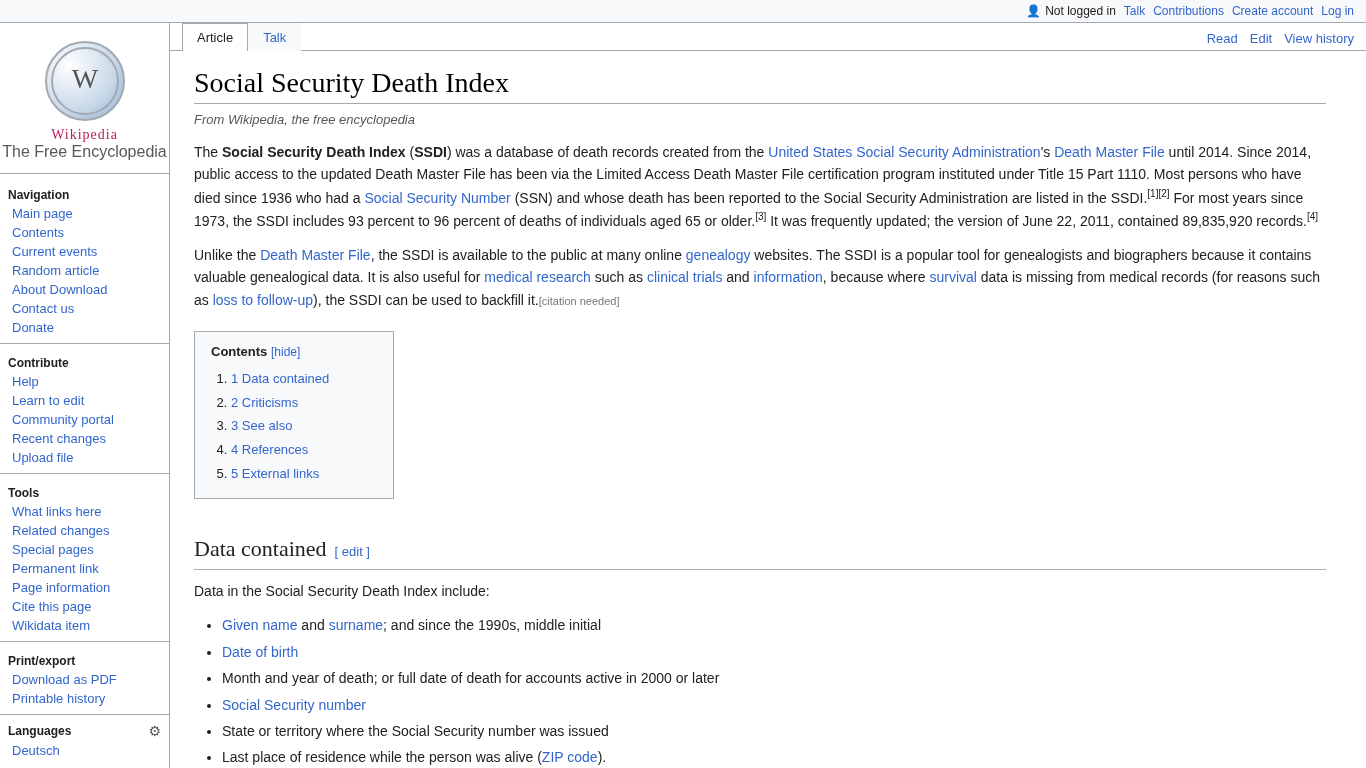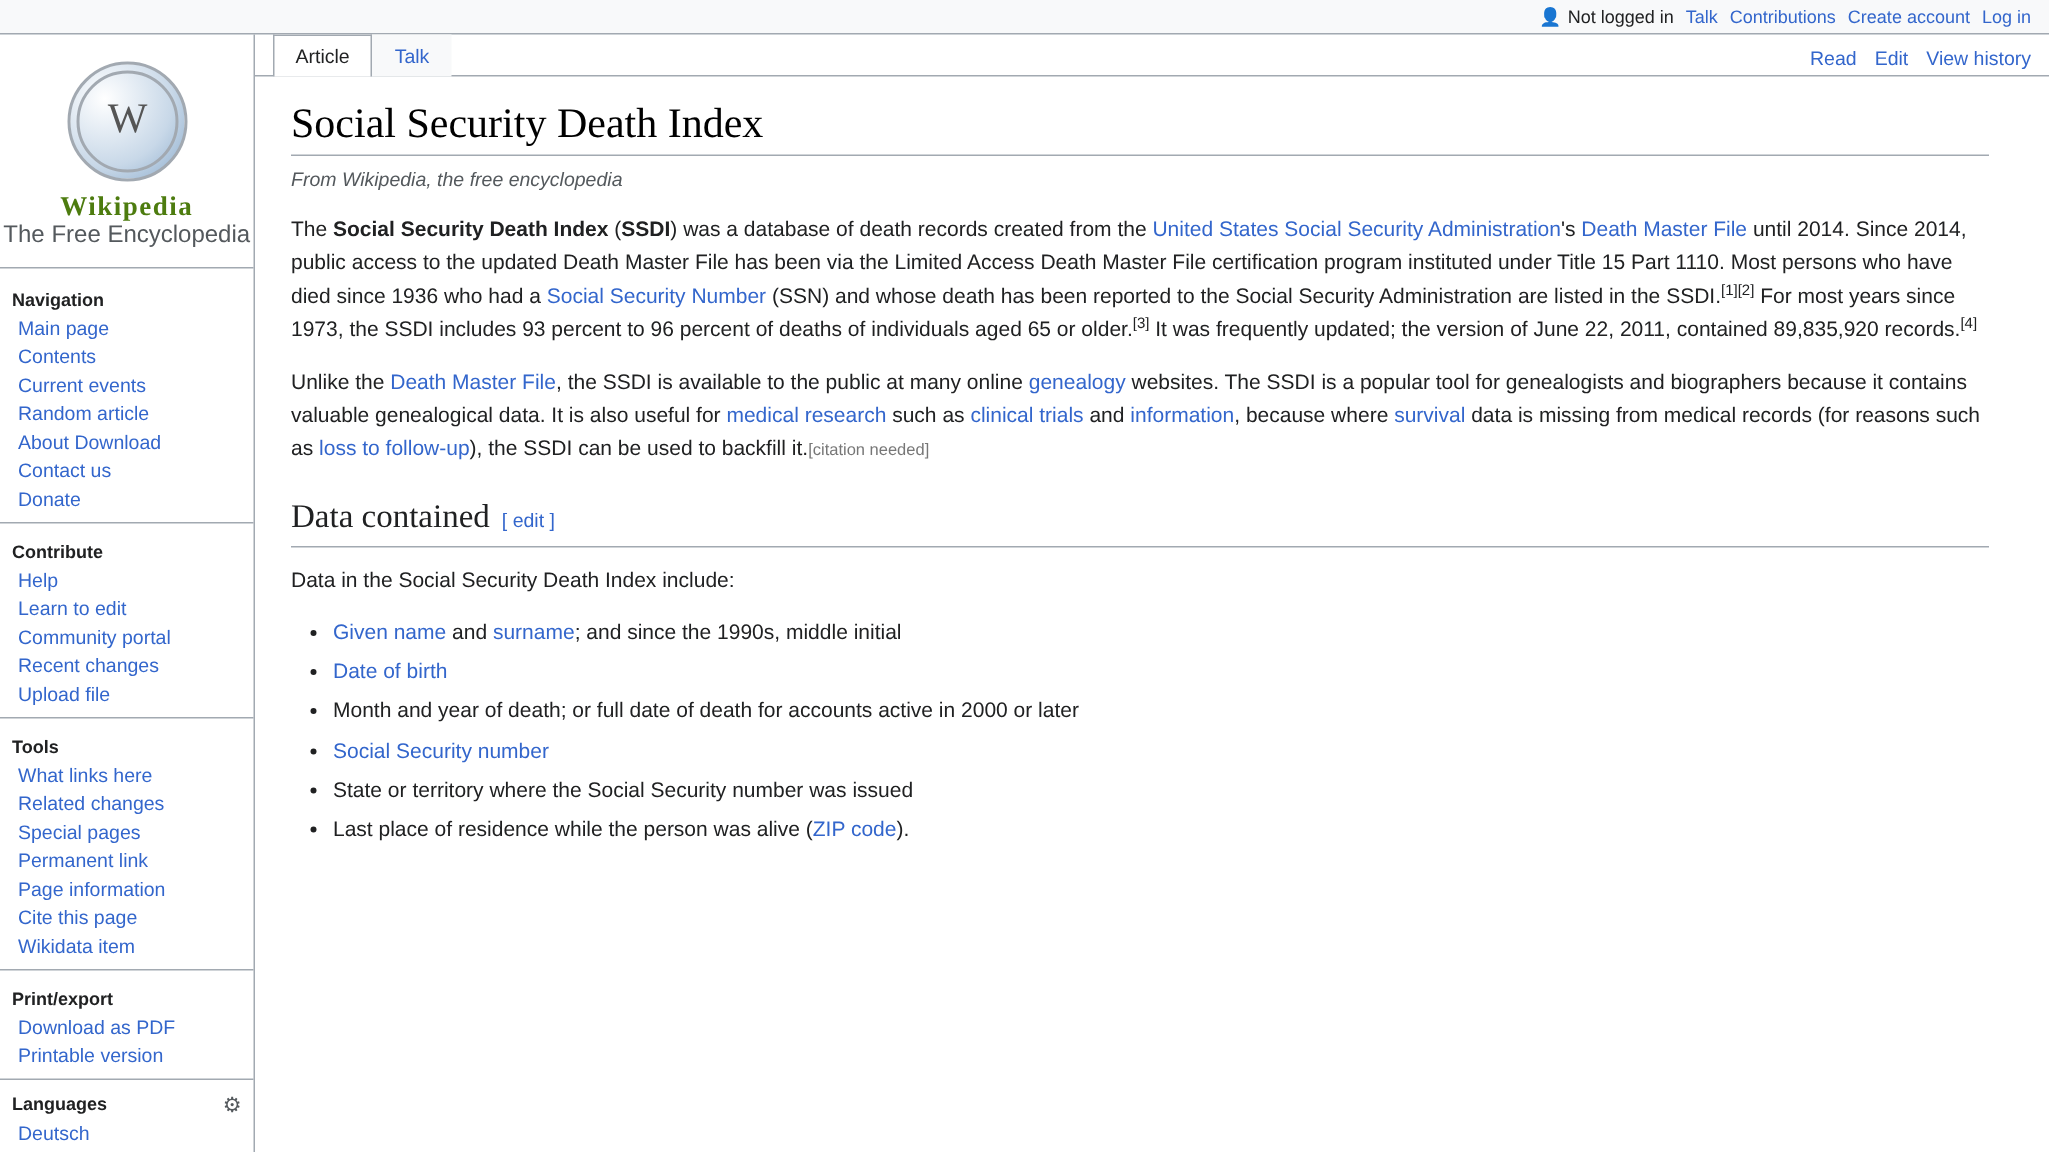--- a/index.html
+++ b/index.html
@@ -47,21 +47,21 @@
       margin: 0 auto 6px;
       background: radial-gradient(circle at 30% 30%, #fff 0%, #c8d8e8 60%, #8aabcc 100%);
       display: flex;
       align-items: center;
       justify-content: center;
       font-size: 22px;
       color: #555;
       overflow: hidden;
       position: relative;
     }
-    .logo-text { font-family: 'Linux Libertine', Georgia, serif; font-size: 18px; font-weight: bold; color: #4d7c0f; letter-spacing: 1px; }
+    .logo-text { font-family: 'Linux Libertine', Georgia, serif; font-size: 14px; font-weight: normal; color: #be185d; letter-spacing: 1px; }
     .logo-sub { font-size: 16px; color: #54595d; }
 
     .sidebar-section { margin-bottom: 4px; }
     .sidebar-item {
       padding: 2px 8px 2px 12px;
     }
     .sidebar-item a {
       color: #3366cc;
       text-decoration: none;
       font-size: 13px;
@@ -292,21 +292,21 @@
           <div class="sidebar-item"><a href="#">Wikidata item</a></div>
         </div>
     </div>
 
     <hr class="sidebar-divider">
 
     <div class="sidebar-section">
       <div class="sidebar-section-heading">Print/export</div>
       <div id="print-items">
           <div class="sidebar-item"><a href="#">Download as PDF</a></div>
-          <div class="sidebar-item"><a href="#">Printable version</a></div>
+          <div class="sidebar-item"><a href="#">Printable history</a></div>
         </div>
     </div>
 
     <hr class="sidebar-divider">
 
     <div class="sidebar-section">
       <div class="lang-gear">
         <div class="sidebar-section-heading" style="padding:0;">Languages</div>
         <span class="gear-icon">⚙</span>
       </div>
@@ -355,20 +355,32 @@
           websites. The SSDI is a popular tool for genealogists and biographers because it contains valuable genealogical data. It is also useful for
           <a href="#">medical research</a>
           such as <a href="#">clinical trials</a> and
           <a href="#">information</a>, because where
           <a href="#">survival</a>
           data is missing from medical records (for reasons such as
           <a href="#">loss to follow-up</a>), the SSDI can be used to backfill it.<span class="cite-needed">[citation needed]</span>
         </p>
 
         
+        <div class="toc">
+          <div class="toc-title">
+            Contents <span>[hide]</span>
+          </div>
+          <ol>
+            <li><a href="#">1 Data contained</a></li>
+            <li><a href="#">2 Criticisms</a></li>
+            <li><a href="#">3 See also</a></li>
+            <li><a href="#">4 References</a></li>
+            <li><a href="#">5 External links</a></li>
+          </ol>
+        </div>
 
         
         <h2 class="section-heading">
           <span>Data contained</span>
           <span class="edit-link">
             <a href="#">[ edit ]</a>
           </span>
         </h2>
 
         <p>Data in the Social Security Death Index include:</p>

